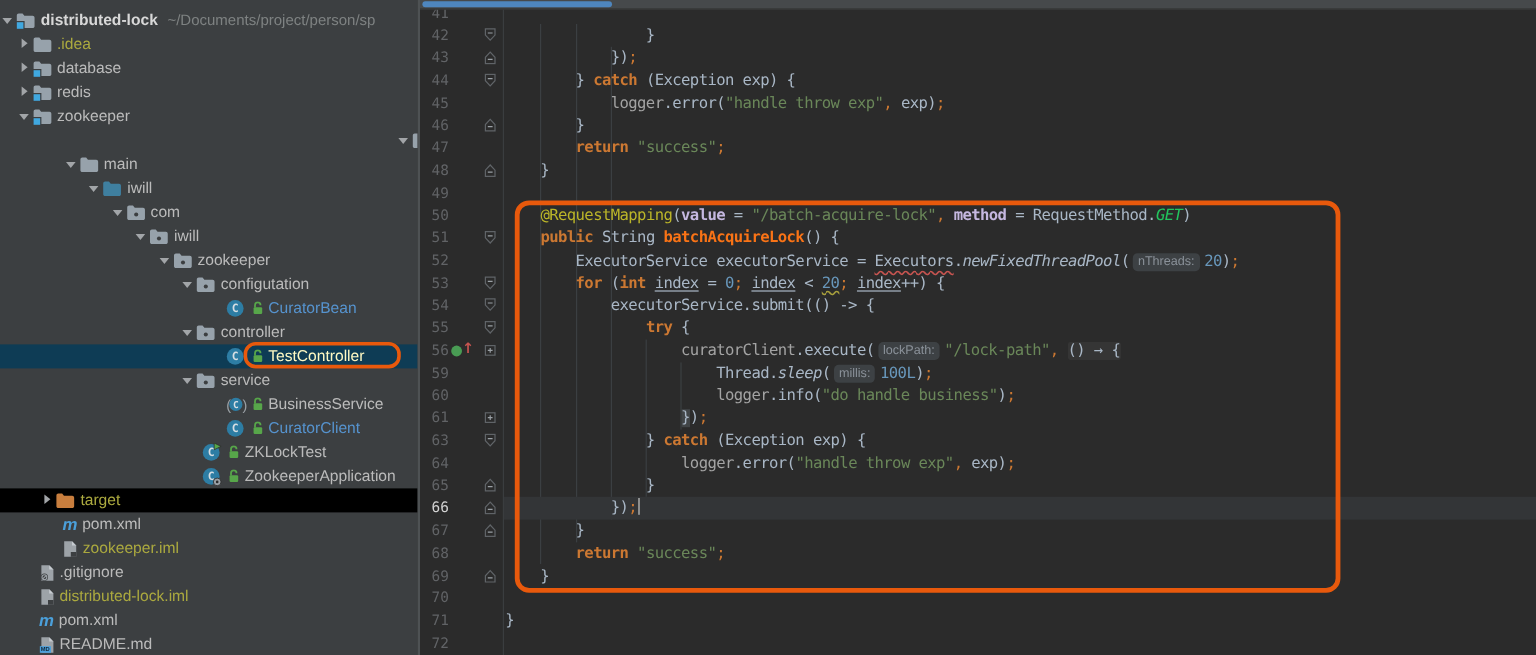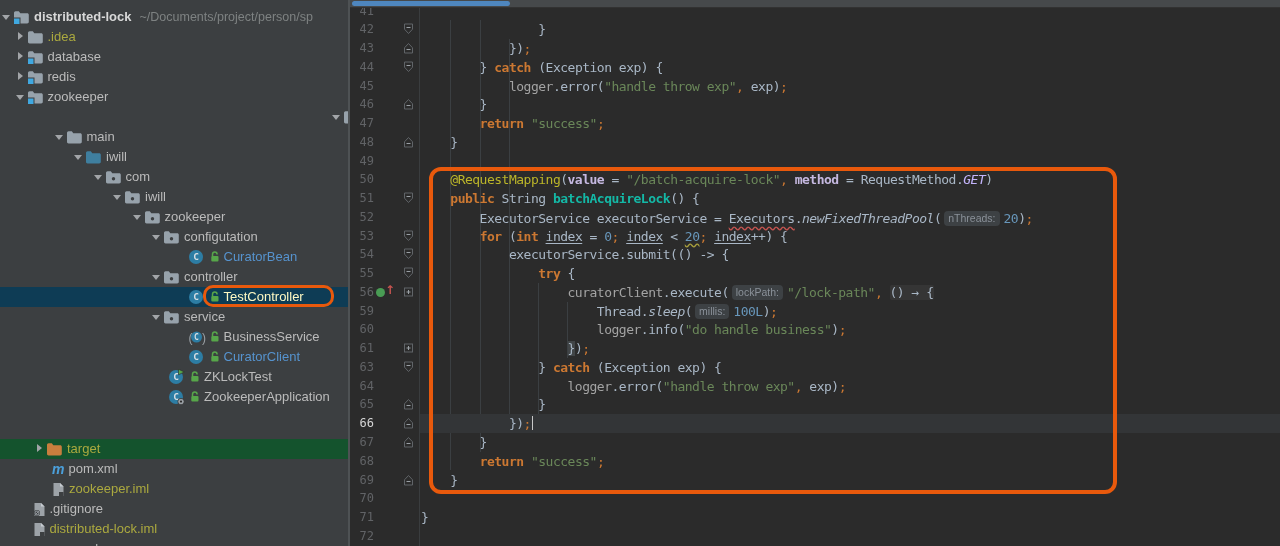--- a/index.html
+++ b/index.html
@@ -4,21 +4,21 @@
 <style>
   html,body{margin:0;padding:0;background:#1e1e1e;}
   .app{position:relative;width:1280px;height:546px;overflow:hidden;background:#2B2B2B;
        font-family:"Liberation Sans",sans-serif;-webkit-font-smoothing:antialiased;}
   
   .tree{position:absolute;left:0;top:0;width:348px;height:546px;background:#3C3F41;
         overflow:hidden;padding-top:7px;box-sizing:border-box;}
   .trow{position:relative;height:20px;display:flex;align-items:center;white-space:nowrap;
         font-size:13px;color:#BBBBBB;width:348px;}
   .trow.selected{background:#0E3C55;}
-  .trow.target{background:#14532d;margin-top:32px;}
+  .trow.target{background:#000000;}
   .tarrow{width:13px;height:20px;flex:0 0 13px;position:relative;}
   .tarrow.open::before{content:"";position:absolute;left:2px;top:8px;border-left:4.5px solid transparent;
         border-right:4.5px solid transparent;border-top:5.5px solid #A2A5A8;}
   .tarrow.closed::before{content:"";position:absolute;left:4px;top:5px;border-top:4.5px solid transparent;
         border-bottom:4.5px solid transparent;border-left:5.5px solid #A2A5A8;}
   .ticon{flex:0 0 auto;margin-right:4px;display:inline-flex;align-items:center;height:16px;}
   .tlock{flex:0 0 auto;margin-right:4px;display:inline-flex;align-items:center;}
   .tlabel{line-height:20px;}
   .tlabel.olive{color:#ABA93F;}
   .tlabel.blue{color:#5693CE;}
@@ -42,22 +42,22 @@
   .gmarker{position:absolute;left:53px;top:3px;width:11px;height:12px;}
   .gmark56{position:absolute;left:26px;top:3px;width:22px;height:13px;}
   .gdot{position:absolute;left:0;top:2px;width:9px;height:9px;border-radius:50%;background:#499C54;}
   .garr{position:absolute;left:9px;top:-3px;color:#C75450;font-size:12px;font-weight:bold;font-family:"DejaVu Sans",sans-serif;}
   .codearea{position:absolute;left:70px;top:0;right:0;bottom:0;overflow:hidden;}
   .cline{position:absolute;left:0;right:0;height:19px;line-height:19px;white-space:pre;
         padding-left:1px;letter-spacing:-0.5px;z-index:2;color:#A9B7C6;}
   .cline.cur{background:#333537;}
   .guide{position:absolute;width:1px;background:#3B3F42;z-index:1;}
   .tp{color:#A9B7C6}.tk{color:#CC7832;font-weight:bold}.ts{color:#6A8759}.tn{color:#6897BB}
-  .tf{color:#a3a3a3}.ta{color:#BBB529}.tm{color:#14b8a6;font-weight:bold}
-  .ti{font-style:italic;color:#A9B7C6}.tg{font-style:italic;color:#c4b5fd}
+  .tf{color:#a3a3a3}.ta{color:#BBB529}.tm{color:#f97316;font-weight:bold}
+  .ti{font-style:italic;color:#A9B7C6}.tg{font-style:italic;color:#22c55e}
   .tt{color:#C5B8E0;font-weight:bold}.tc{color:#CC7832}
   .to{color:#A9B7C6;background:rgba(255,255,255,.05);border-radius:2px}
   .tu{color:#A9B7C6;text-decoration-line:underline;text-underline-offset:2px}
   .tw{color:#6897BB;text-decoration-line:underline;text-decoration-style:wavy;text-decoration-color:#A8A03C;text-underline-offset:2px}
   .te{color:#A9B7C6;text-decoration-line:underline;text-decoration-style:wavy;text-decoration-color:#C75450;text-underline-offset:3px}
   .tb{color:#A9B7C6;background:#414547}
   .hint{display:inline-block;background:#3D4144;color:#8A9199;font-family:"Liberation Sans",sans-serif;
         font-size:10.5px;line-height:13px;border-radius:4px;padding:1px 4px;margin:0 4px 0 3px;
         vertical-align:1px;letter-spacing:0;}
   .caret{display:inline-block;width:1.5px;height:14px;background:#C8C8C8;vertical-align:-2px;margin-left:1px;}

